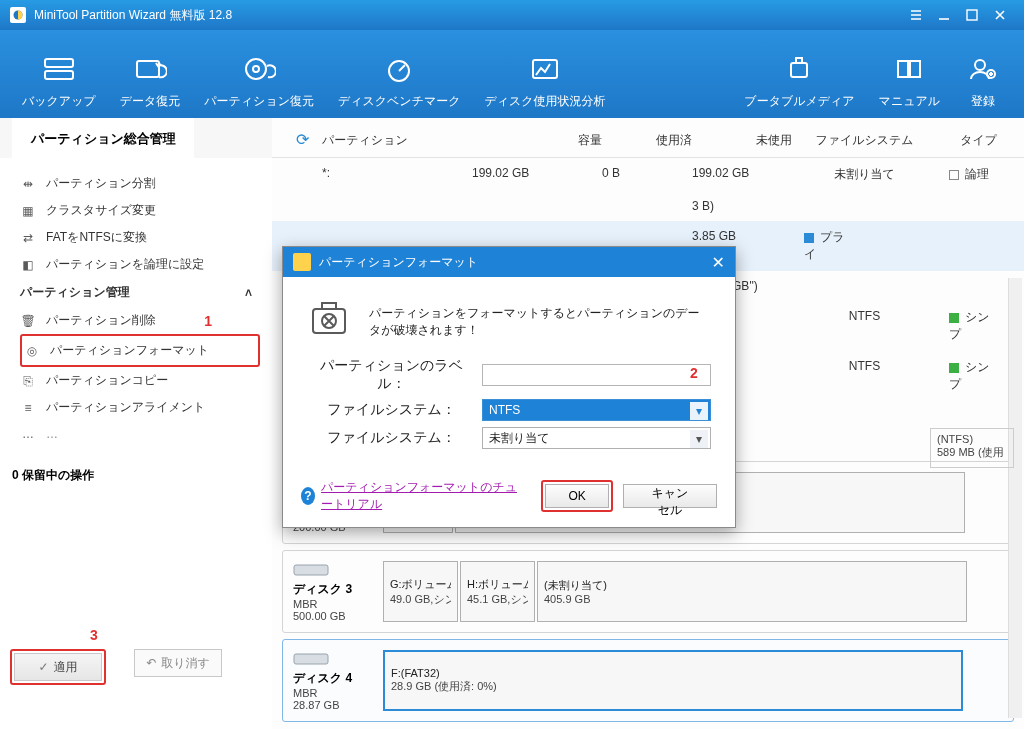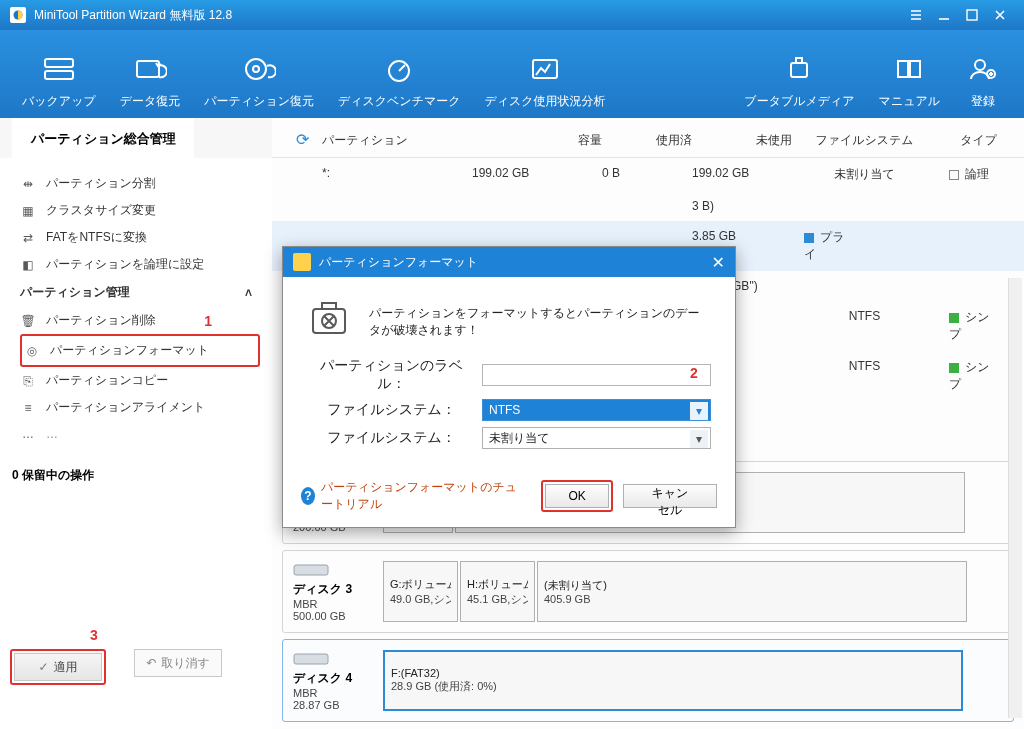--- a/index.html
+++ b/index.html
@@ -82,21 +82,21 @@
 .warn-row .wicon { width:44px; height:44px; }
 .form-row { display:flex; align-items:center; margin:6px 0; }
 .form-row .lbl { width:175px; text-align:center; padding-right:6px; font-size:14px; }
 .form-row .inp { flex:1; height:22px; border:1px solid #b5b5b5; background:#fff; padding:0 5px; font-size:12px; }
 .form-row .sel { flex:1; height:22px; border:1px solid #3a8fd6; background:#1e83d6; color:#fff; display:flex; align-items:center; padding:0 6px; position:relative; }
 .form-row .sel .chev { position:absolute; right:2px; top:2px; width:18px; height:18px; background:#e9f3fb; color:#1e83d6; display:flex; align-items:center; justify-content:center; }
 .form-row .sel2 { flex:1; height:22px; border:1px solid #b0b0b0; background:#fff; display:flex; align-items:center; padding:0 6px; position:relative; }
 .form-row .sel2 .chev { position:absolute; right:2px; top:2px; width:18px; height:18px; background:#eef2f6; color:#555; display:flex; align-items:center; justify-content:center; }
 .dlg-foot { display:flex; align-items:center; padding:10px 18px 14px 18px; gap:10px; }
 .help { display:flex; align-items:center; gap:6px; color:#1e83d6; font-size:12px; }
-.help a { color:#c2410c; cursor:pointer; }
+.help a { color:#a21caf; text-decoration:underline; cursor:pointer; }
 .dlg-foot .spacer { flex:1; }
 .dbtn { height:24px; padding:0 22px; border:1px solid #b0b0b0; background:linear-gradient(#fdfdfd,#e9e9e9); font-size:12px; cursor:pointer; }
 .ok-hl { border:2px solid #e03131; border-radius:3px; padding:2px; }
 .ann2 { position:absolute; left:690px; top:365px; color:#e03131; font-weight:bold; font-size:14px; }
 .scroll-plh { position:absolute; right:2px; top:160px; width:14px; height:440px; background:#f0f0f0; border-left:1px solid #ddd; }
 </style>
 </head>
 <body>
 
 <div class="titlebar">
@@ -339,20 +339,24 @@
         <div class="row">
           <div class="col-part" style="text-align:left"></div>
           <div class="col-cap"></div>
           <div class="col-used"></div>
           <div class="col-unused">5.01 GB</div>
           <div class="col-fs" style="text-align:center">NTFS</div>
           <div class="col-type" style="text-align:left;padding-left:12px"><span class="sq green"></span>シンプ</div>
         </div>
       </div>
 
+    <div class="rightextra">
+      <div>(NTFS)</div>
+      <div>589 MB (使用</div>
+    </div>
 
     <div class="diskarea" id="diskarea" style="margin-top:60px;">
         <div class="diskblock">
           <div class="diskinfo">
             <svg class="diskicon" viewBox="0 0 36 18">
               <rect x="1" y="4" width="34" height="10" rx="2" fill="#d7dde2" stroke="#98a4ae"></rect>
             </svg>
             <span class="dname">ディスク 2</span>
             <span class="dtype">MBR</span>
             <span class="dsize">200.00 GB</span>

